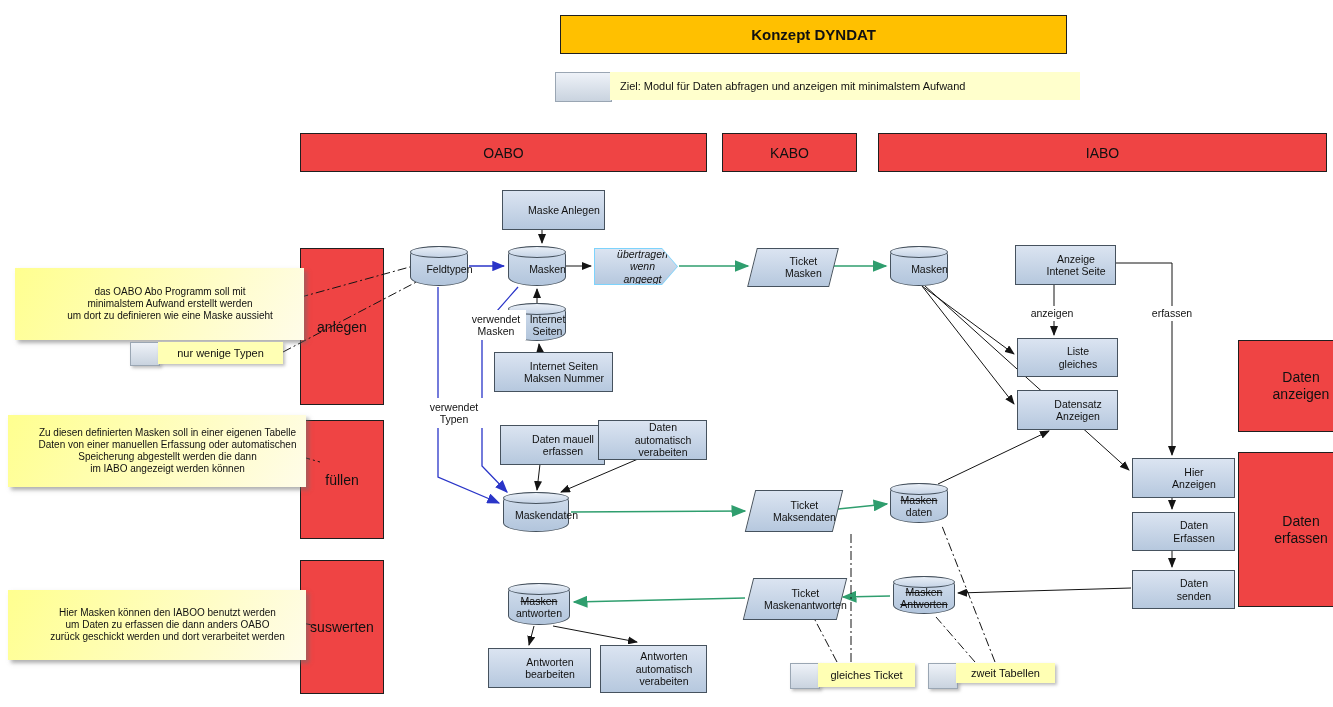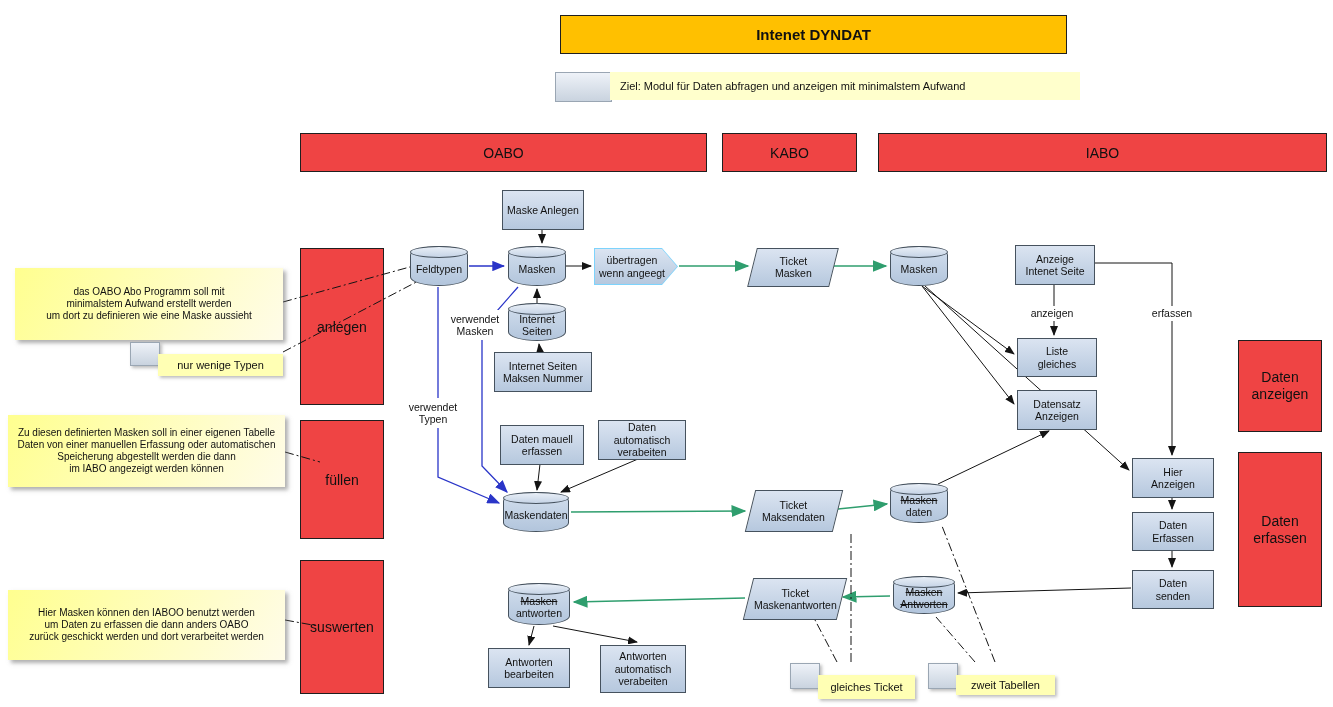--- a/index.html
+++ b/index.html
@@ -1,21 +1,21 @@
 <!DOCTYPE html>
 <html><head>
 <meta charset="utf-8">
 <style>
   html,body{margin:0;padding:0;background:#fff;}
   body{font-family:"Liberation Sans",sans-serif;color:#111;}
   #canvas{position:relative;width:1333px;height:707px;background:#fff;overflow:hidden;}
 
   .abs{position:absolute;}
   .flexc{display:flex;align-items:center;justify-content:center;text-align:center;}
-  .pre{white-space:pre-line;line-height:1.18;}
+  .pre{white-space:pre-line;line-height:1.18;padding-left:21px;}
 
   
   .title{background:#ffc000;border:1px solid #1f1f1f;font-weight:bold;font-size:15px;}
 
   
   .goal-tab{background:linear-gradient(180deg,#eef2f8,#c9d3df);border:1px solid #9aa6b3;}
   .goal-bar{background:#ffffcc;font-size:11px;display:flex;align-items:center;padding-left:10px;text-align:center;}
 
   
   .blue-box{background:#ef4444;border:1px solid #1f1f1f;font-weight:normal;font-size:14px;}
@@ -27,48 +27,48 @@
   .cyl{background:linear-gradient(180deg,#d3dfee,#b2c5dc);border:1px solid #46525e;border-radius:50%/9px;
        font-size:10.5px;padding-top:6px;box-sizing:border-box;}
   .cyl::before{content:"";position:absolute;left:-1px;right:-1px;top:-1px;height:12px;
        border:1px solid #46525e;border-radius:50%;box-sizing:border-box;
        background:linear-gradient(180deg,#e9eff7,#c6d4e6);}
   .cyl>*{position:relative;z-index:1;}
   .two-line span{display:block;line-height:1.15;}
   .strike{text-decoration:line-through;}
 
   
-  .penta-o{background:#7dd3fc;clip-path:polygon(0 0,calc(100% - 16px) 0,100% 50%,calc(100% - 16px) 100%,0 100%);}
+  .penta-o{background:#7dd3fc;clip-path:polygon(0 0,calc(100% - 16px) 0,100% 50%,calc(100% - 16px) 100%,0 100%);font-style:italic;}
   .penta-i{position:absolute;inset:1px;background:linear-gradient(180deg,#dbe4f1,#b6c8de);
        clip-path:polygon(0 0,calc(100% - 15px) 0,100% 50%,calc(100% - 15px) 100%,0 100%);
        display:flex;align-items:center;justify-content:center;text-align:center;font-size:10.5px;padding-right:8px;}
 
   
   .para{background:linear-gradient(180deg,#dbe4f1,#b6c8de);border:1px solid #46525e;transform:skewX(-14deg);}
   .para>span{transform:skewX(14deg);font-size:10.5px;}
 
   
   .note{background:linear-gradient(120deg,#ffff8f,#fffce9);box-shadow:3px 3px 4px rgba(110,110,110,.55);
         font-size:10px;}
-  .note-sm{background:#ffffb4;box-shadow:2px 2px 3px rgba(110,110,110,.45);font-size:11px;margin-top:12px;}
+  .note-sm{background:#ffffb4;box-shadow:2px 2px 3px rgba(110,110,110,.45);font-size:11px;}
   .note-tab{background:linear-gradient(180deg,#eef2f8,#c9d3df);border:1px solid #9aa6b3;box-shadow:2px 2px 3px rgba(110,110,110,.45);}
 
   
   .elabel{background:#fff;font-size:10.5px;line-height:1.15;}
 
   svg.wires{position:absolute;left:0;top:0;z-index:2;pointer-events:none;}
   .layer1{z-index:1;} .layer3{z-index:3;}
   .abs.layer3, .note, .note-sm, .note-tab, .elabel{z-index:3;}
 </style>
 </head>
 <body>
 
 <div id="canvas">
 
-  <div class="abs flexc title layer3" style="left:560px;top:15px;width:505px;height:37px">Intenet DYNDAT</div>
+  <div class="abs flexc title layer3" style="left:560px;top:15px;width:505px;height:37px">Konzept DYNDAT</div>
   <div class="abs goal-tab layer3" style="left:555px;top:72px;width:55px;height:28px"></div>
   <div class="abs goal-bar layer3" style="left:610px;top:72px;width:460px;height:28px">Ziel: Modul für Daten abfragen und anzeigen mit minimalstem Aufwand</div>
 
   <div class="abs flexc blue-box layer1" style="left:300px;top:133px;width:405px;height:37px">OABO</div>
   <div class="abs flexc blue-box layer1" style="left:722px;top:133px;width:133px;height:37px">KABO</div>
   <div class="abs flexc blue-box layer1" style="left:300px;top:248px;width:82px;height:155px">anlegen</div>
 
   <div class="abs flexc blue-box layer1" style="left:878px;top:133px;width:447px;height:37px">IABO</div>
   <div class="abs flexc blue-box layer1" style="left:300px;top:420px;width:82px;height:117px">füllen</div>
   <div class="abs flexc blue-box layer1" style="left:300px;top:560px;width:82px;height:132px">suswerten</div>

